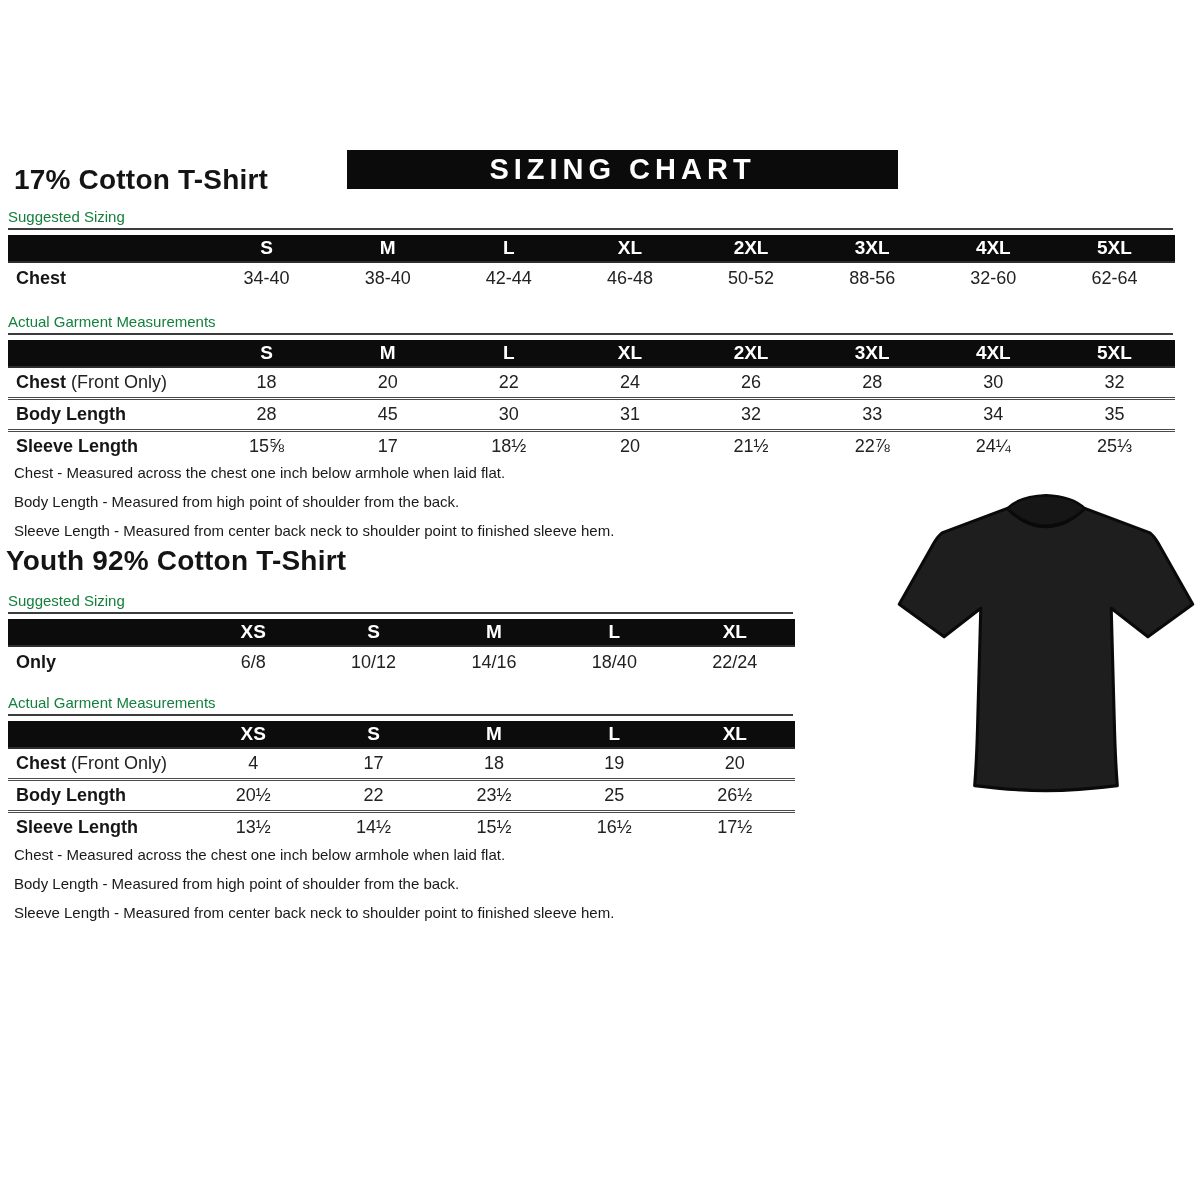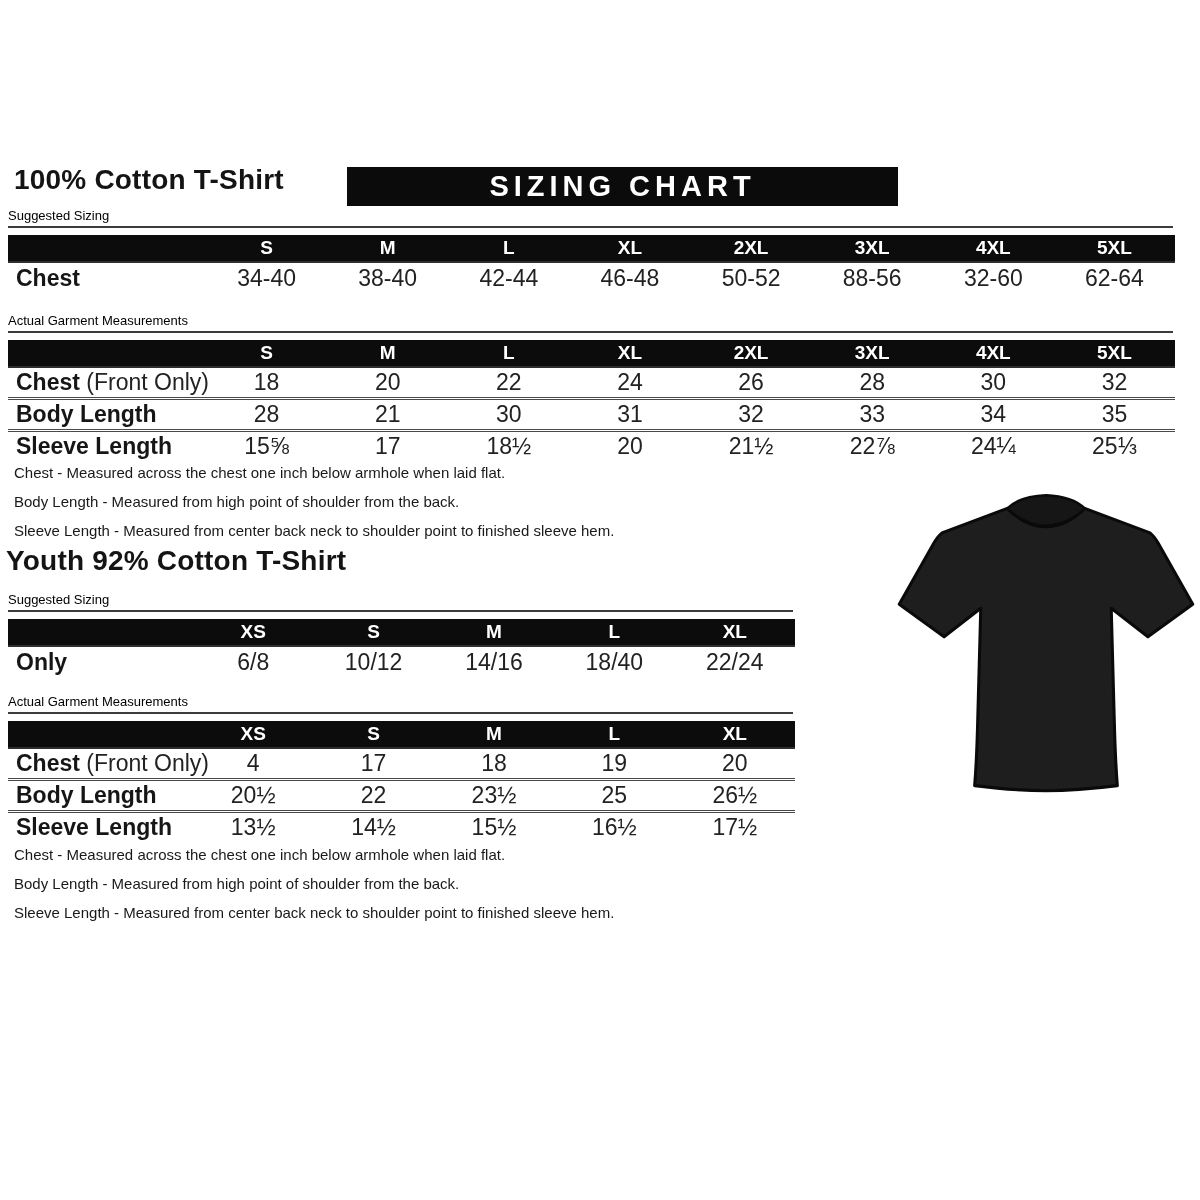--- a/index.html
+++ b/index.html
@@ -16,36 +16,36 @@
     position: absolute;
     font-size: 28px;
     font-weight: bold;
     color: #141414;
     letter-spacing: 0.2px;
     white-space: nowrap;
   }
   .banner {
     position: absolute;
     left: 347px;
-    top: 167px;
+    top: 150px;
     width: 551px;
     height: 39px;
     background: #0b0b0b;
     color: #ffffff;
     text-align: center;
     line-height: 39px;
     font-size: 29px;
     font-weight: bold;
     letter-spacing: 5px;
     white-space: nowrap;
   }
   .sec-heading {
     position: absolute;
-    font-size: 13px;
-    color: #000000;
+    font-size: 15px;
+    color: #15803d;
     padding-bottom: 3px;
     border-bottom: 2px solid #3c3c3c;
   }
   table.tbl {
     position: absolute;
     border-collapse: separate;
     border-spacing: 0;
     table-layout: fixed;
   }
   .tbl th {
@@ -55,39 +55,39 @@
     font-size: 19px;
     height: 26px;
     padding: 0;
     text-align: center;
     border-bottom: 2px solid #2e2e2e;
     white-space: nowrap;
   }
   .tbl th.lbl, .tbl td.lbl { text-align: left; padding-left: 8px; }
   .tbl td {
     text-align: center;
-    font-size: 23px;
+    font-size: 18px;
     color: #222222;
     height: 29px;
     padding: 0;
     white-space: nowrap;
   }
   .tbl td .b { font-weight: bold; color: #161616; }
   .tbl.meas tbody tr.sep td { border-top: 3px double #4a4a4a; }
   .tbl.sugg tbody td { height: 31px; }
   .notes { position: absolute; font-size: 15px; line-height: 29px; color: #191919; }
   .notes div { white-space: nowrap; }
   .tee { position: absolute; left: 893px; top: 486px; }
 </style>
 </head>
 <body>
 
 <div class="page">
 
-  <div class="big-title" style="left:14px; top:164px;">100% Cotton T-Shirt</div>
+  <div class="big-title" style="left:14px; top:164px;">17% Cotton T-Shirt</div>
   <div class="banner">
     <span>SIZING CHART</span>
   </div>
 
   <div class="sec-heading" style="left:8px; top:208px; width:1165px;">Suggested Sizing</div>
 
   <table class="tbl sugg" style="left:8px; top:235px; width:1167px;">
     <colgroup>
         <col style="width:198px">
         <col span="8">
@@ -148,21 +148,21 @@
         <td>22</td>
         <td>24</td>
         <td>26</td>
         <td>28</td>
         <td>30</td>
         <td>32</td>
       </tr>
       <tr class="sep">
         <td class="lbl"><span class="b">Body Length</span><span></span></td>
         <td>28</td>
-        <td>21</td>
+        <td>45</td>
         <td>30</td>
         <td>31</td>
         <td>32</td>
         <td>33</td>
         <td>34</td>
         <td>35</td>
       </tr>
       <tr class="sep">
         <td class="lbl"><span class="b">Sleeve Length</span><span></span></td>
         <td>15⅝</td>

